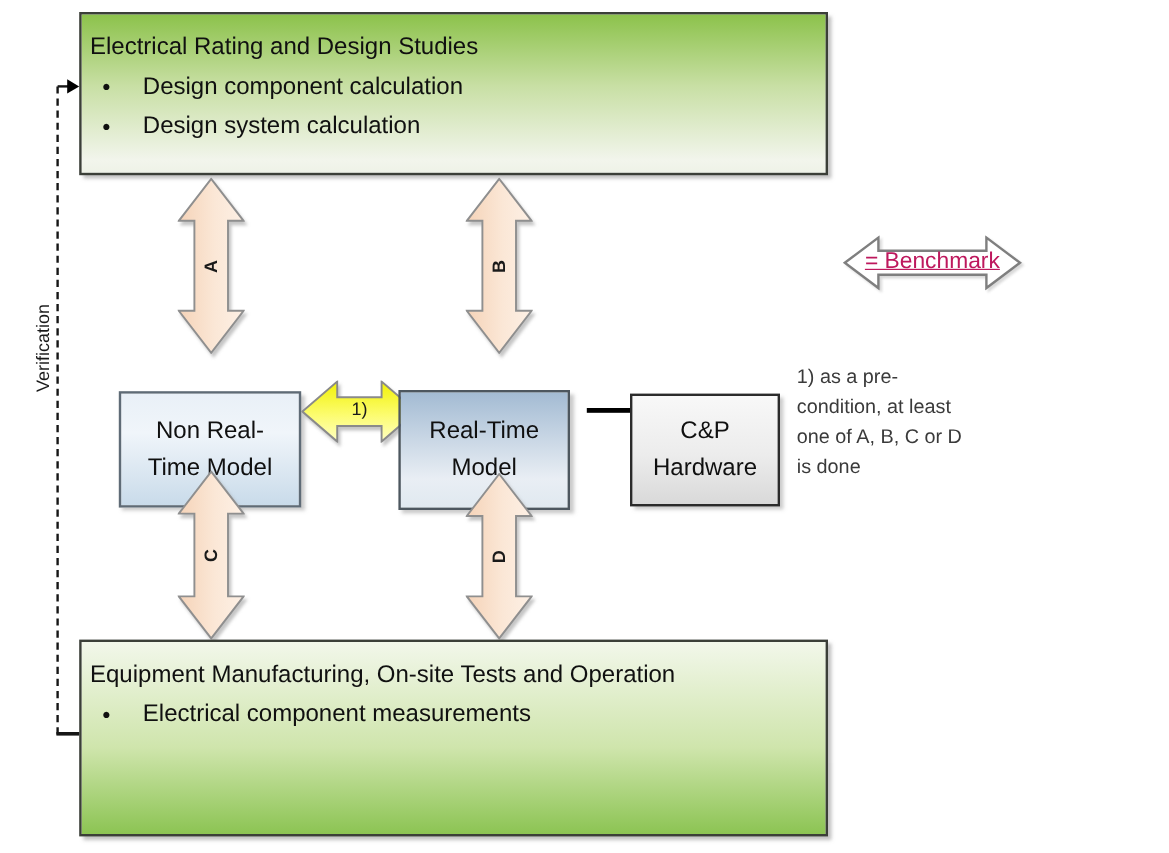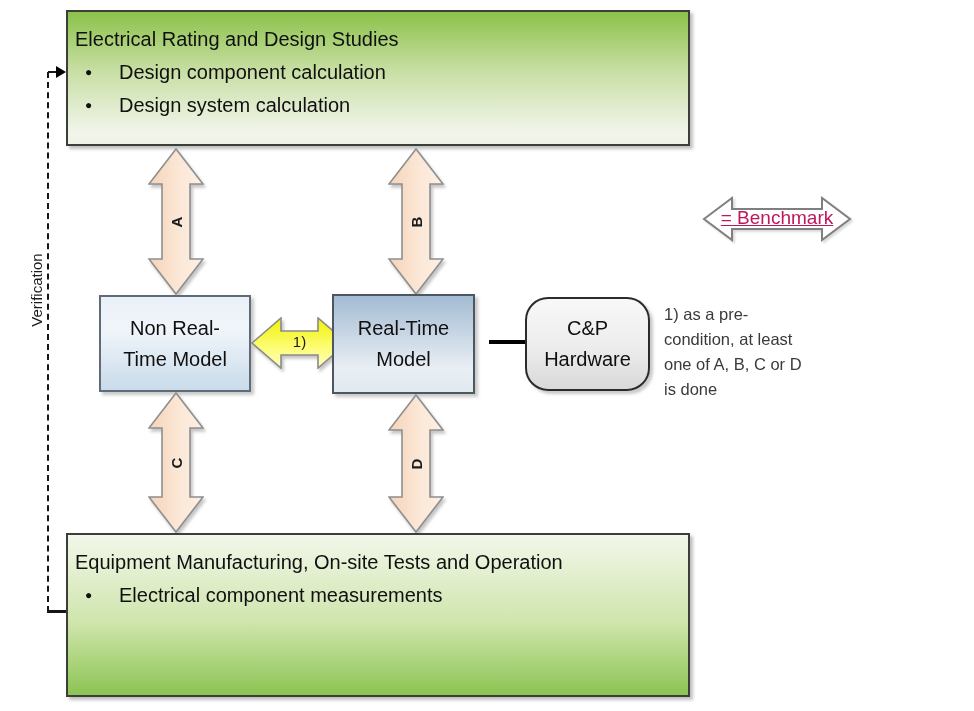--- a/index.html
+++ b/index.html
@@ -21,20 +21,21 @@
   .green-box li{position:relative;padding-left:51px;}
   .green-box li::before{content:"●";position:absolute;left:17px;top:0;font-size:12px;}
   .green-box li span{display:block;}
 
   
   .mid-box{
     box-sizing:border-box;display:flex;flex-direction:column;
     justify-content:center;text-align:center;
     font-size:20px;line-height:31px;color:#101010;
     box-shadow:3px 3px 3px rgba(150,150,150,.5);
+    margin-top:31px;
   }
   .mid-box span{display:block;}
   .blue-light{background:linear-gradient(to bottom,#e9f0f7 0%,#f0f5fa 35%,#c9dbea 100%);border:2px solid #5f6b76;}
   .blue-dark{background:linear-gradient(to bottom,#a3bbd3 0%,#e9eef4 75%,#e0e9f0 100%);border:2px solid #4d575f;}
   .grey-box{background:linear-gradient(to bottom,#f8f8f8 0%,#ececec 55%,#d9d9d9 100%);border:2px solid #2b2b2b;}
 
   
   .arrow-wrap{pointer-events:none;}
   .arrow-wrap svg{display:block;filter:drop-shadow(2.5px 3px 1.5px rgba(140,140,140,.5));}
   .arrow-letter{
@@ -131,21 +132,21 @@
     <div class="link-label">1)</div>
   </div>
 
   <div class="abs mid-box blue-dark" style="left:332px;top:294px;width:143px;height:100px;">
     <span>Real-Time</span>
     <span>Model</span>
   </div>
 
   <div class="abs connector" style="left:489px;top:340px;width:36px;height:4px;"></div>
 
-  <div class="abs mid-box grey-box" style="left:525px;top:297px;width:125px;height:94px;border-radius:23px;">
+  <div class="abs mid-box grey-box" style="left:525px;top:297px;width:125px;height:94px;">
     <span>C&amp;P</span>
     <span>Hardware</span>
   </div>
 
   <div class="abs arrow-wrap" style="left:148px;top:392px;width:56px;height:141px;">
     <svg width="56" height="141">
       <polygon points="28,1 55,36 42,36 42,105 55,105 28,140 1,105 14,105 14,36 1,36" fill="url(#gPeach)" stroke="#8f8f8f" stroke-width="1.6"></polygon>
     </svg>
     <div class="arrow-letter">C</div>
   </div>

